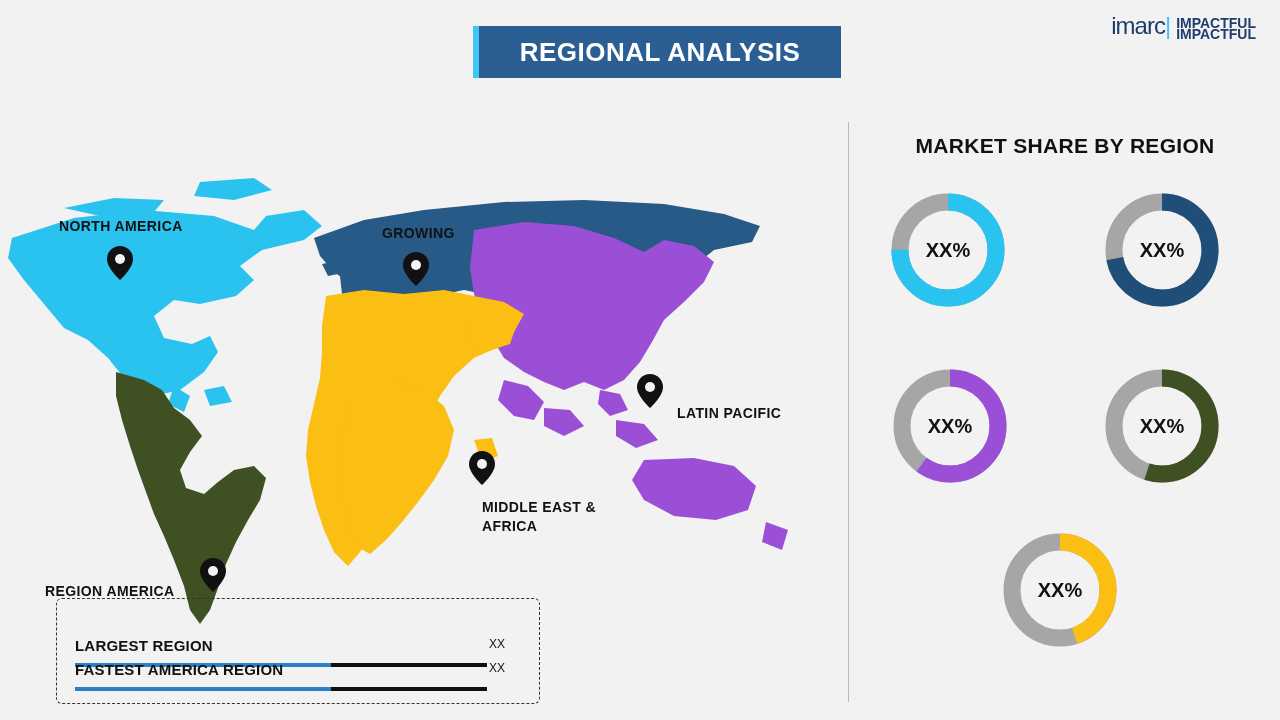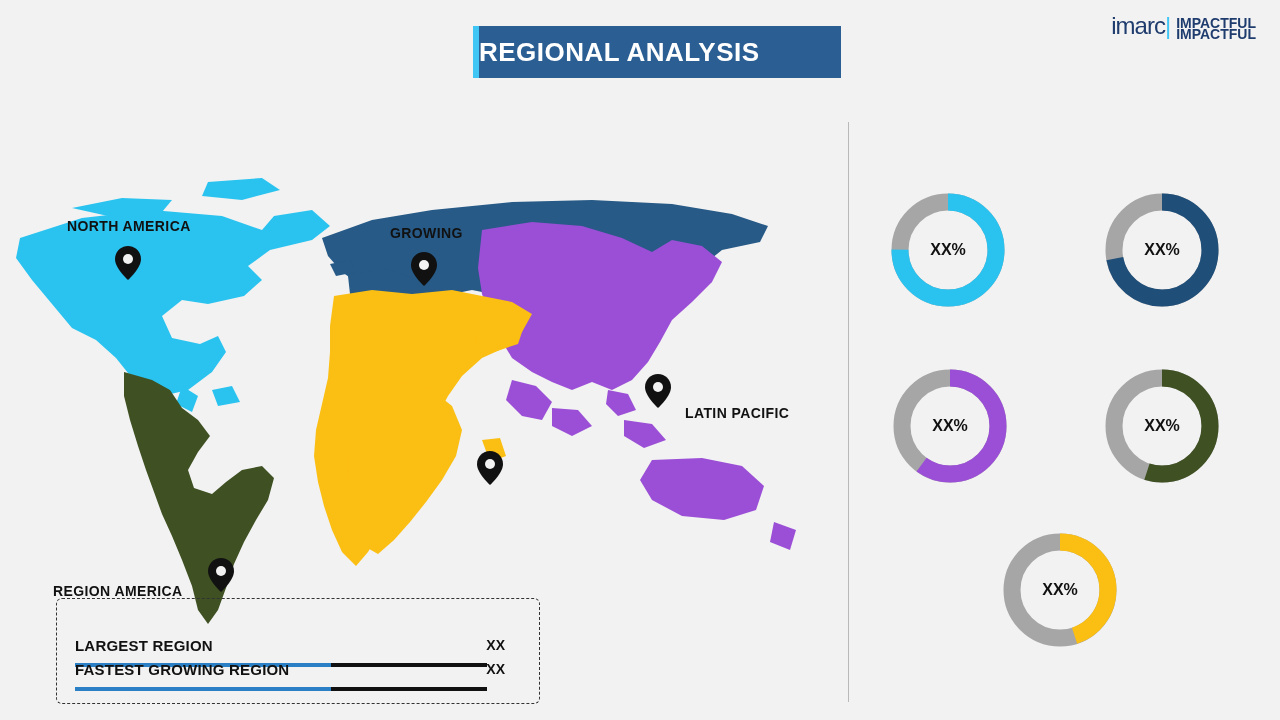--- a/index.html
+++ b/index.html
@@ -9,39 +9,39 @@
     font-family:"Liberation Sans", sans-serif;
     overflow:hidden;
     position:relative;
   }
   .page{position:absolute;inset:0;}
 
   
   .title-bar{
     position:absolute;left:473px;top:26px;width:362px;height:52px;
     background:#2b5f93;border-left:6px solid #3fc6f4;
-    display:flex;align-items:center;
+    display:flex;align-items:center;justify-content:center;
   }
   .title-bar span{
     color:#ffffff;font-size:26px;font-weight:bold;letter-spacing:.5px;
   }
 
   
   .logo{
     position:absolute;right:24px;top:14px;display:flex;align-items:flex-start;gap:6px;
   }
   .logo-mark{
     font-size:24px;font-weight:normal;color:#1f3c6e;letter-spacing:-1px;
     font-family:"Liberation Sans", sans-serif;line-height:1;
   }
   .logo-mark .accent{color:#3fc6f4;}
   .logo-tag{font-size:14px;line-height:11px;color:#1f3c6e;font-weight:bold;padding-top:4px;}
 
   
-  .map-panel{position:absolute;left:12px;top:90px;width:840px;height:630px;}
+  .map-panel{position:absolute;left:4px;top:90px;width:840px;height:630px;}
   .map-svg{position:absolute;left:0;top:0;}
 
   .region-label{
     position:absolute;color:#111;font-weight:bold;font-size:14px;letter-spacing:.4px;
     line-height:19px;
   }
   #lbl-na{left:55px;top:127px;}
   #lbl-eu{left:378px;top:134px;}
   #lbl-ap{left:673px;top:314px;}
   #lbl-mea{left:478px;top:408px;width:150px;}
@@ -52,21 +52,21 @@
   
   .legend{
     position:absolute;left:56px;top:598px;width:482px;height:104px;
     border:1px dashed #333;border-radius:6px;background:transparent;
   }
   .legend-row{position:absolute;left:18px;width:446px;}
   .legend-row .txt{
     font-size:15px;font-weight:bold;color:#111;letter-spacing:.2px;
   }
   .legend-row .val{
-    position:absolute;right:16px;top:0;font-size:14px;font-weight:bold;color:#111;
+    position:absolute;right:16px;top:0;font-size:12px;font-weight:normal;color:#111;
   }
   .legend-row .bar{position:absolute;left:0;width:412px;height:4px;display:flex;}
   .legend-row .bar .seg1{background:#2b7fc4;}
   .legend-row .bar .seg2{background:#111;}
   #row-largest{top:16px;margin-top:22px;}
   #row-largest .bar{top:26px;}
   #row-fastest{top:62px;}
   #row-fastest .bar{top:26px;}
 
   
@@ -76,21 +76,21 @@
   .right-panel{position:absolute;left:860px;top:120px;width:410px;height:600px;}
   .right-title{
     position:absolute;left:0;top:14px;width:410px;text-align:center;
     font-size:21px;font-weight:bold;color:#111;letter-spacing:.3px;
   }
   .donut{position:absolute;width:120px;height:120px;}
   .donut svg{display:block;}
   .donut .pct{
     position:absolute;left:0;top:0;width:120px;height:120px;
     display:flex;align-items:center;justify-content:center;
-    font-size:16px;font-weight:bold;color:#111;
+    font-size:20px;font-weight:bold;color:#111;
   }
   #donut-0{left:28px;top:70px;}
   #donut-1{left:242px;top:70px;}
   #donut-2{left:30px;top:246px;}
   #donut-3{left:242px;top:246px;}
   #donut-4{left:140px;top:410px;}
 </style>
 </head>
 <body>
 
@@ -171,45 +171,47 @@
         <circle cx="13" cy="13" r="5" fill="#f2f2f2"></circle>
       </svg>
     <svg class="pin" style="left:196px;top:468px;" viewBox="0 0 26 34">
         <path d="M13 0C5.8 0 0 5.8 0 13c0 9.5 13 21 13 21s13-11.5 13-21C26 5.8 20.2 0 13 0z" fill="#111"></path>
         <circle cx="13" cy="13" r="5" fill="#f2f2f2"></circle>
       </svg>
 
     <div class="region-label" id="lbl-na">NORTH AMERICA</div>
     <div class="region-label" id="lbl-eu">GROWING</div>
     <div class="region-label" id="lbl-ap">LATIN PACIFIC</div>
+    <div class="region-label" id="lbl-mea">MIDDLE EAST &amp; AFRICA</div>
     <div class="region-label" id="lbl-la">REGION AMERICA</div>
   </div>
 
   <div class="legend">
     <div class="legend-row" id="row-largest">
       <span class="txt">LARGEST REGION</span>
       <span class="val">XX</span>
       <div class="bar">
         <div class="seg1" style="width:256px;"></div>
         <div class="seg2" style="width:156px;"></div>
       </div>
     </div>
     <div class="legend-row" id="row-fastest">
-      <span class="txt">FASTEST GROWING REGION</span>
+      <span class="txt">FASTEST AMERICA REGION</span>
       <span class="val">XX</span>
       <div class="bar">
         <div class="seg1" style="width:256px;"></div>
         <div class="seg2" style="width:156px;"></div>
       </div>
     </div>
   </div>
 
   <div class="divider"></div>
 
   <div class="right-panel">
+    <div class="right-title">MARKET SHARE BY REGION</div>
 
     <div class="donut" id="donut-0">
       <svg viewBox="0 0 120 120" width="120" height="120">
         <circle cx="60" cy="60" r="48" fill="none" stroke="#a6a6a6" stroke-width="17"></circle>
         <circle class="arc" cx="60" cy="60" r="48" fill="none" stroke-width="17" transform="rotate(-90 60 60)" stroke="#2ac3f0" stroke-dasharray="226.1946710584651 75.39822368615503"></circle>
       </svg>
       <div class="pct">XX%</div>
     </div>
 
     <div class="donut" id="donut-1">

